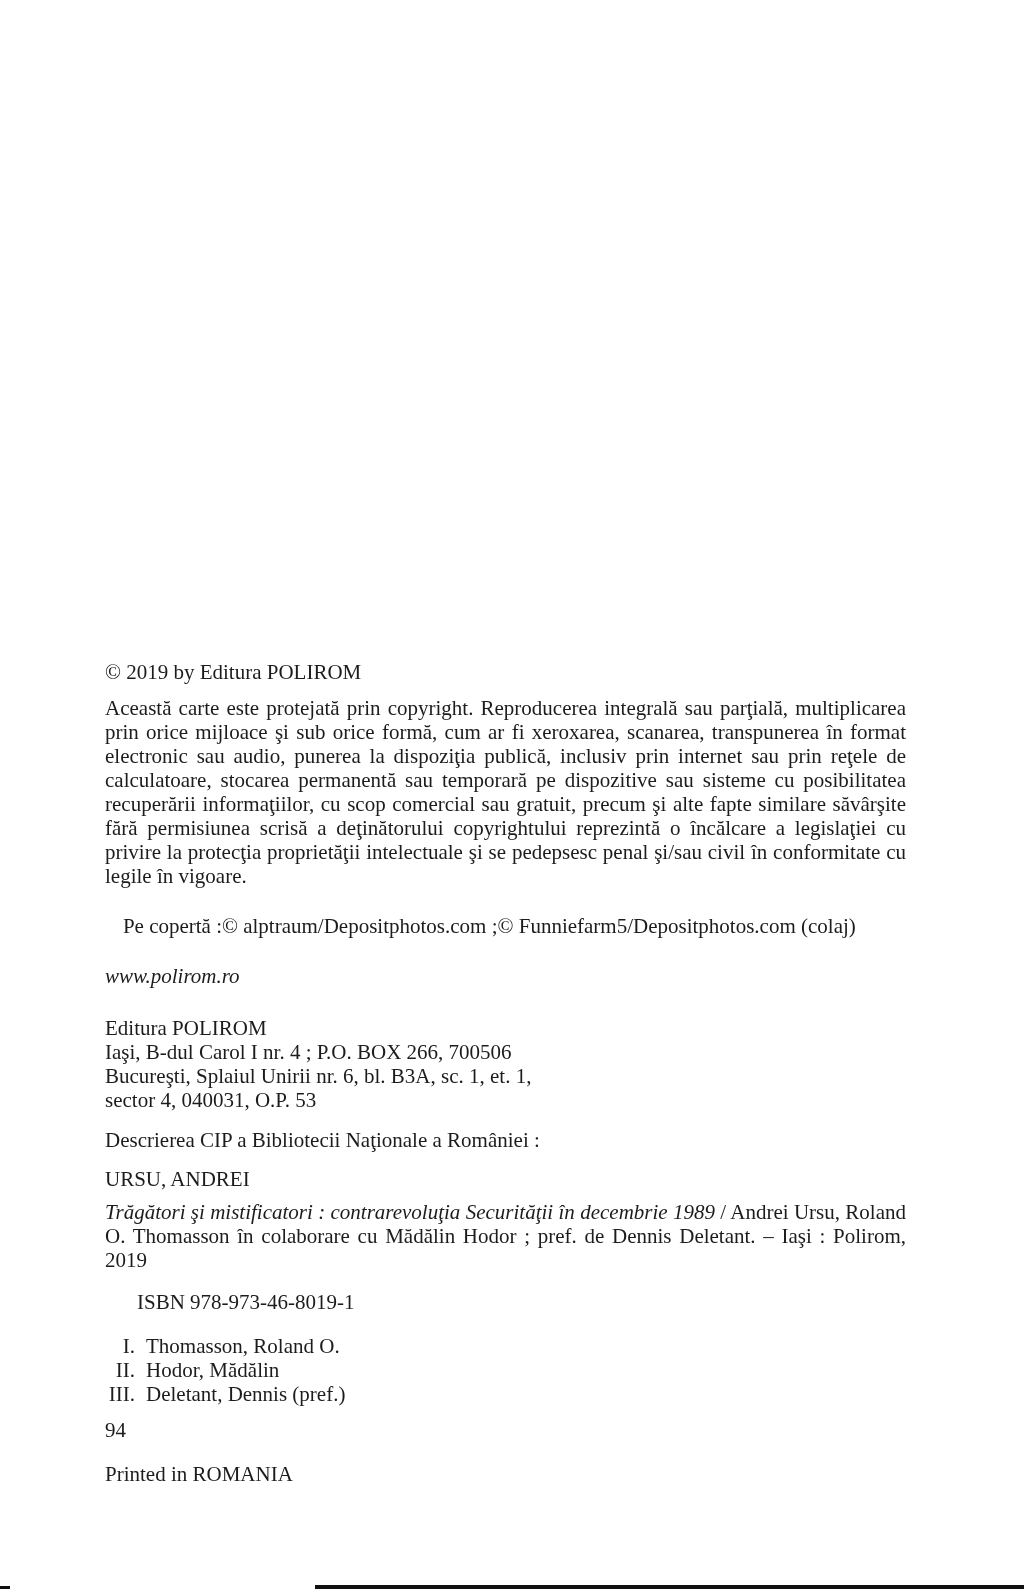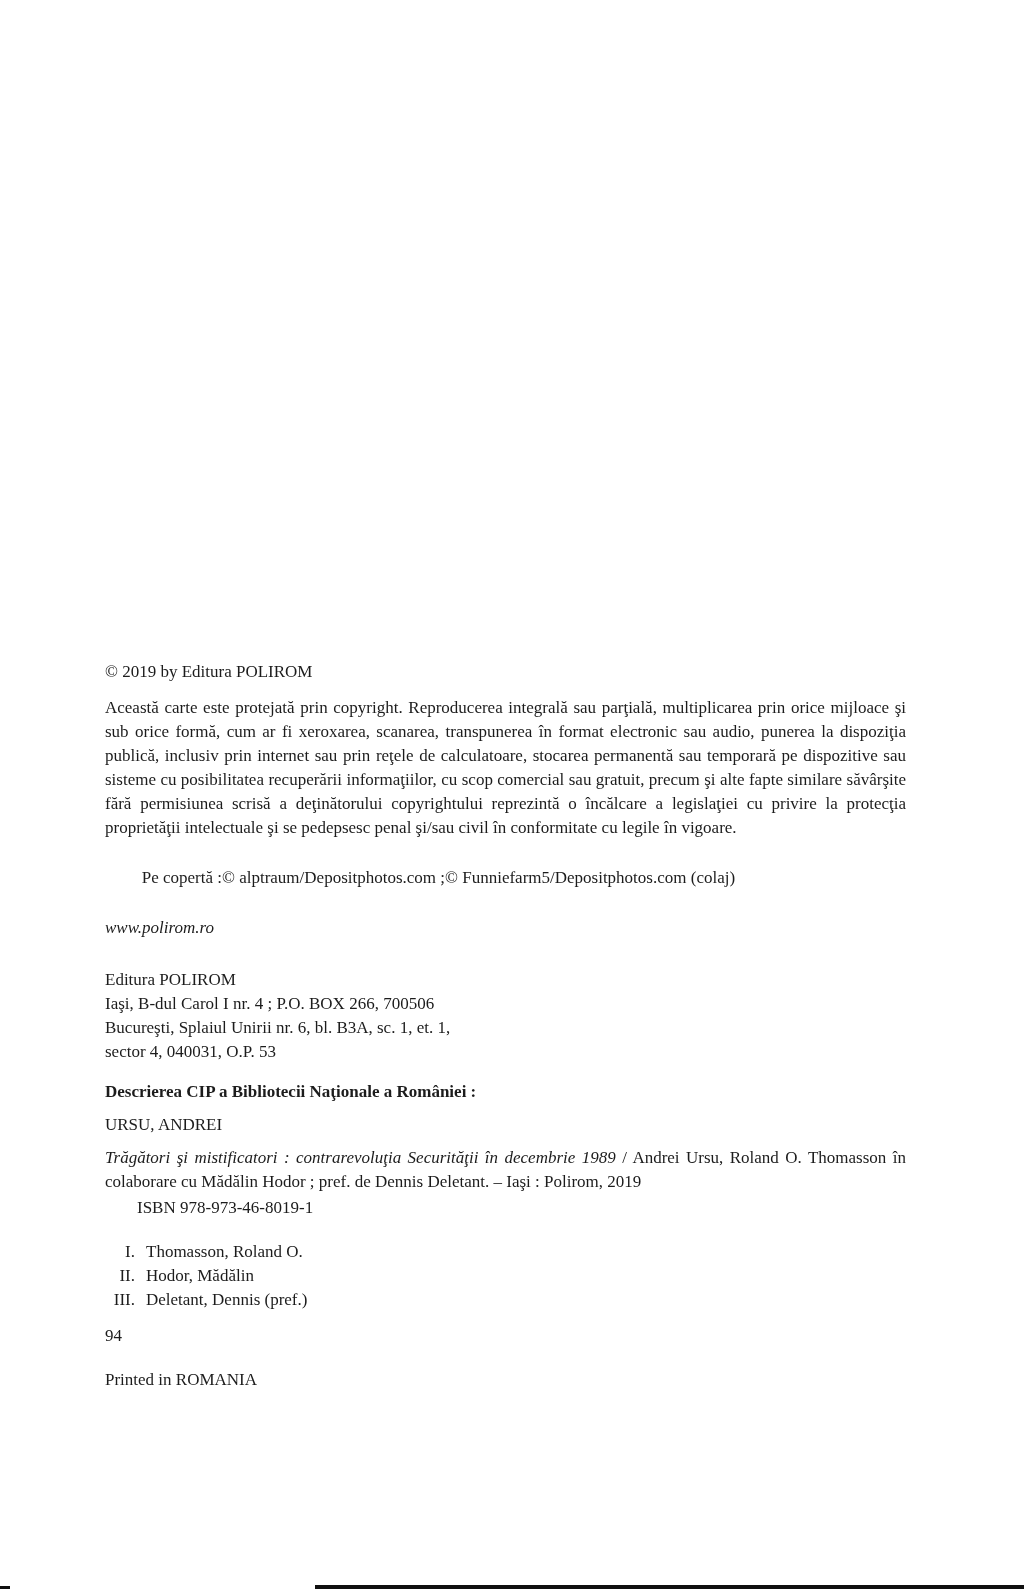--- a/index.html
+++ b/index.html
@@ -15,21 +15,21 @@
   .page {
     position: absolute;
     inset: 0;
     background: #ffffff;
   }
   .content {
     position: absolute;
     left: 105px;
     top: 660px;
     width: 801px;
-    font-size: 17px;
+    font-size: 21px;
     line-height: 24px;
   }
   .copyright-line { margin-bottom: 12px; }
   .copyright-notice {
     text-align: justify;
     margin-bottom: 26px;
   }
   .cover-credit {
     display: flex;
     margin-bottom: 26px;
@@ -41,25 +41,25 @@
   }
   .credit-lines {
     display: flex;
     flex-direction: row;
   }
   .website {
     font-style: italic;
     margin-bottom: 28px;
   }
   .publisher { margin-bottom: 16px; }
-  .cip-heading { margin-bottom: 9px; font-weight: bold; }
+  .cip-heading { margin-bottom: 15px; }
   .cip-author { margin-bottom: 9px; }
   .cip-title {
     text-align: justify;
-    margin-bottom: 2px;
+    margin-bottom: 18px;
   }
   .cip-title .t-italic { font-style: italic; }
   .cip-bibliography {
     padding-left: 32px;
     margin-bottom: 18px;
   }
   .cip-isbn {
     padding-left: 32px;
     margin-bottom: 20px;
   }

